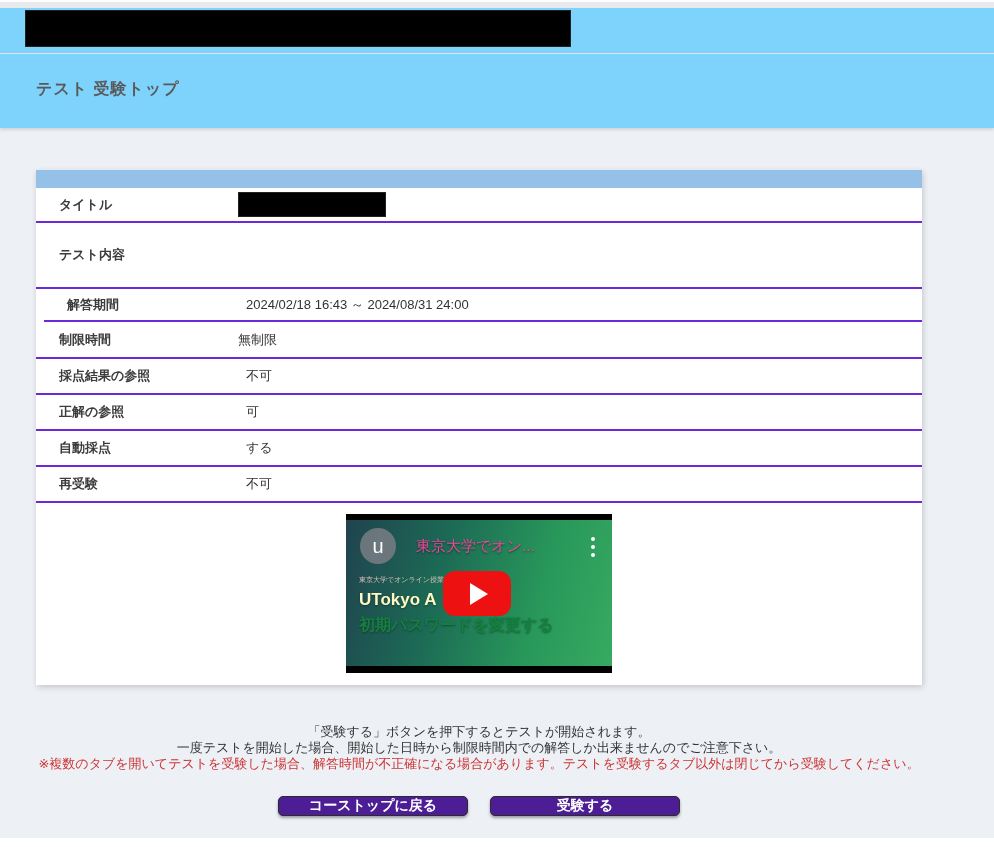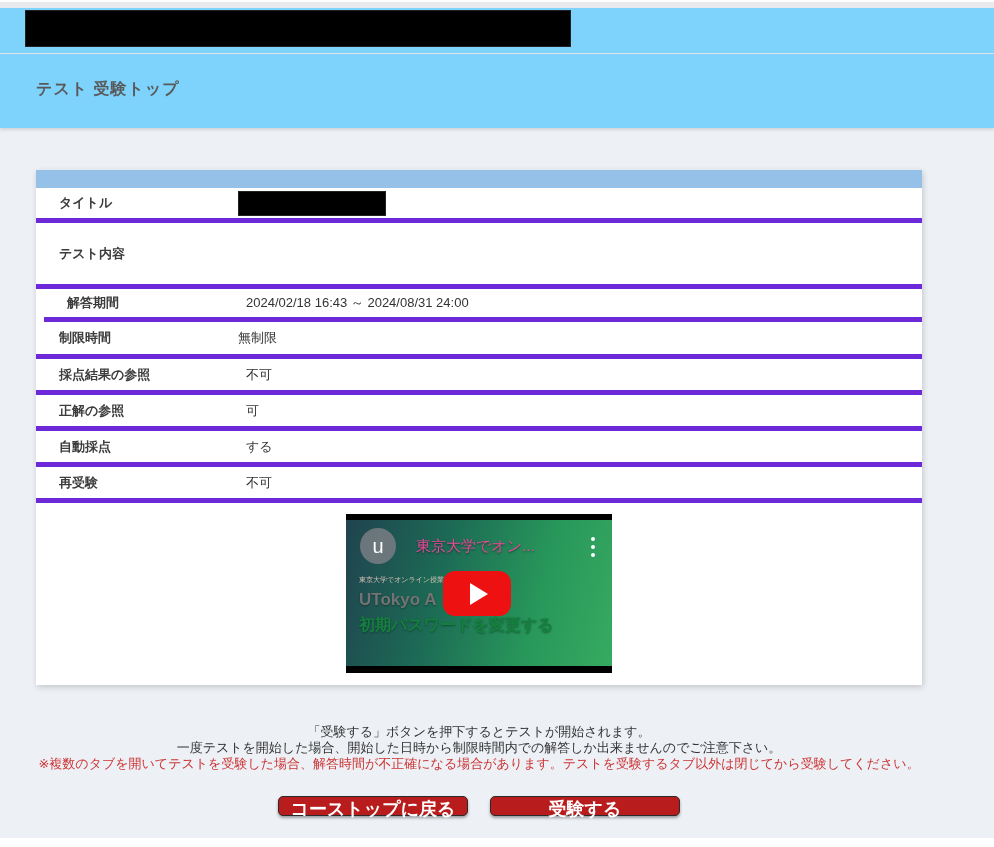--- a/index.html
+++ b/index.html
@@ -33,21 +33,21 @@
   }
 
   
   .panel {
     position:absolute; left:36px; top:170px; width:886px;
     background:#fff; box-shadow:1px 2px 6px rgba(0,0,0,0.18);
   }
   .panel-accent { height:18px; background:#95c1e8; }
   .info-row {
     display:flex; align-items:center;
-    border-bottom:5px solid #6d28d9;
+    border-bottom:2px solid #6d28d9;
   }
   .info-row .label {
     width:202px; padding-left:23px; flex:none;
     font-size:13px; font-weight:bold; color:#3c3c3c;
   }
   .info-row .value { font-size:13px; color:#333; }
   .row-title   { height:35px; }
   .row-content { height:66px; }
   .row-short   { height:36px;gap:8px; }
   .row-period  { height:33px;margin-left:8px; }
@@ -87,21 +87,21 @@
     width:18px; flex:none; display:flex; flex-direction:column;
     align-items:center; gap:4px; padding-top:2px; cursor:pointer;
   }
   .yt-kebab i { width:4px; height:4px; border-radius:50%; background:#fff; }
   .thumb-small {
     position:absolute; left:13px; top:61px; font-size:7px;
     color:rgba(255,215,205,0.8); white-space:nowrap;
   }
   .thumb-line1 {
     position:absolute; left:13px; top:76px; font-size:17px; font-weight:bold;
-    color:#737373; text-shadow:0 1px 2px rgba(0,0,0,0.35); white-space:nowrap;
+    color:#fef9c3; text-shadow:0 1px 2px rgba(0,0,0,0.35); white-space:nowrap;
   }
   .thumb-line2 {
     position:absolute; left:13px; top:101px; font-size:16px; font-weight:bold;
     color:#15803d; text-shadow:0 1px 2px rgba(0,0,0,0.35); white-space:nowrap;
   }
   .yt-play {
     position:absolute; left:97px; top:57px; width:68px; height:45px;
     background:#ee1111; border-radius:12px;
     display:flex; align-items:center; justify-content:center; cursor:pointer;
   }
@@ -120,23 +120,23 @@
   }
   .notes .warning { color:#cc3333; }
 
   
   .actions {
     position:absolute; left:36px; top:796px; width:886px;
     display:flex; justify-content:center; gap:22px;
   }
   .action-btn {
     width:190px; height:20px;
-    background:#b91c1c; color:#fff;
+    background:#4c1d95; color:#fff;
     border:1px solid #2b2b2b; border-radius:5px;
-    font-size:18px; font-weight:bold;
+    font-size:14px; font-weight:bold;
     font-family:"Liberation Sans","DejaVu Sans",sans-serif;
     box-shadow:0 2px 3px rgba(0,0,0,0.35);
     cursor:pointer;
   }
   .bottom-strip {
     position:absolute; left:0; bottom:0; width:100%; height:9px; background:#fff;
   }
 </style>
 </head>
 <body>

